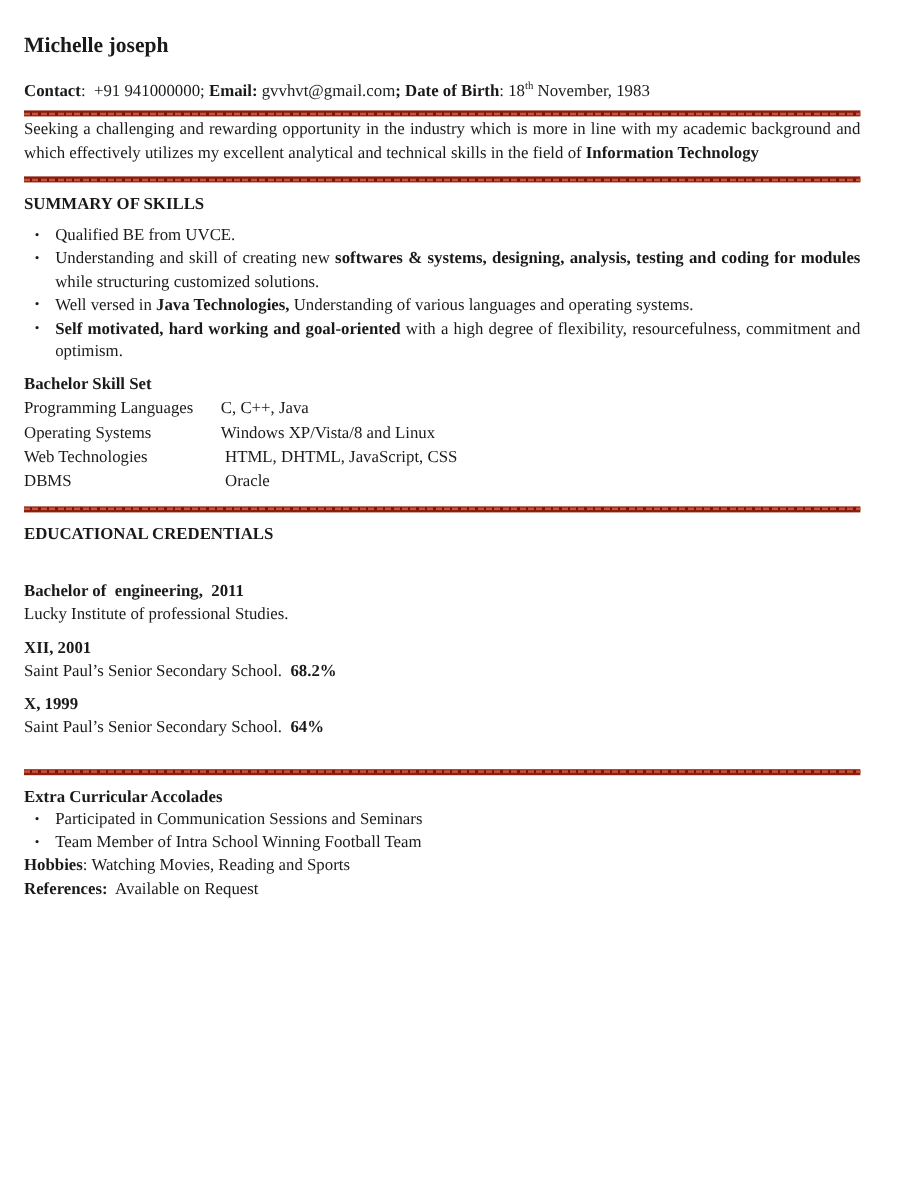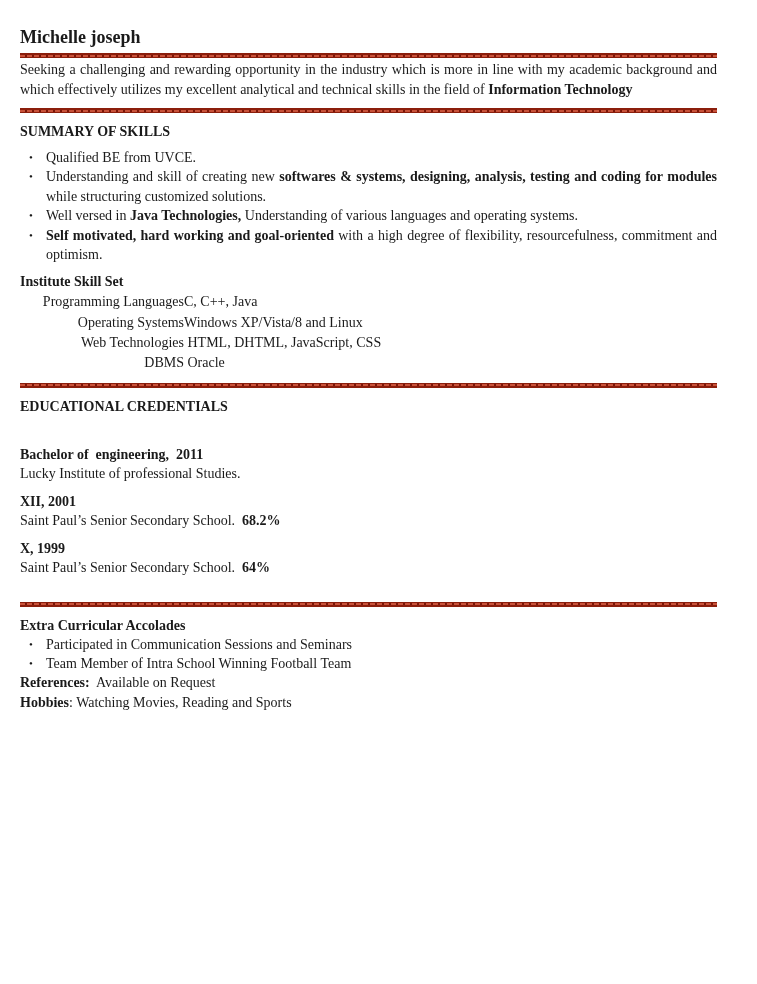--- a/index.html
+++ b/index.html
@@ -50,40 +50,41 @@
   }
   .rule-2 { margin-top: 9px; }
 
   .bullets { margin-top: 7px; }
   .bullet { display: flex; line-height: 19.4px; }
   .bullet .dot { width: 17px; padding-left: 9px; flex: 0 0 auto; font-size: 11px; }
   .bullet .text { flex: 1; text-align: justify; }
 
   .sub-heading { font-weight: bold; margin-top: 8px; line-height: 20px; }
 
-  .trow { display: flex; line-height: 20.3px; text-align: right; }
+  .trow { display: flex; line-height: 20.3px; }
   .tlabel { width: 164px; flex: 0 0 auto; }
   .tvalue { white-space: pre-wrap; }
 
   .rule-3 { margin-top: 9px; }
   .edu-gap { height: 29px; }
   .edu-block { margin-bottom: 8px; }
   .edu-title { font-weight: bold; line-height: 19.5px; white-space: pre-wrap; }
   .edu-line { line-height: 19.5px; white-space: pre-wrap; }
 
   .rule-4 { margin-top: 24px; }
   .extra-line { line-height: 19.3px; white-space: pre-wrap; }
 </style>
 </head>
 <body>
 
 <div class="page">
 
   <div class="name">Michelle joseph</div>
 
+  <div class="contact-line"><b>Contact</b><span>:  +91 941000000; </span><b>Email: </b><span>gvvhvt@gmail.com</span><b>; Date of Birth</b><span>: 18</span><sup>th</sup><span> November, 1983</span></div>
 
   <div class="rule"></div>
 
   <div class="para"><span>Seeking a challenging and rewarding opportunity in the industry which is more in line with my academic background and which effectively utilizes my excellent analytical and technical skills in the field of </span><b>Information Technology</b></div>
 
   <div class="rule rule-2"></div>
 
   <div class="heading">SUMMARY OF SKILLS</div>
   <div class="bullets">
     <div class="bullet">
@@ -97,21 +98,21 @@
     <div class="bullet">
       <span class="dot">•</span>
       <span class="text"><span>Well versed in </span><b>Java Technologies,</b><span> Understanding of various languages and operating systems.</span></span>
     </div>
     <div class="bullet">
       <span class="dot">•</span>
       <span class="text"><b>Self motivated, hard working and goal-oriented</b><span> with a high degree of flexibility, resourcefulness, commitment and optimism.</span></span>
     </div>
   </div>
 
-  <div class="sub-heading">Institute Skill Set</div>
+  <div class="sub-heading">Bachelor Skill Set</div>
   <div>
     <div class="trow">
       <span class="tlabel">Programming Languages</span>
       <span class="tvalue">C, C++, Java</span>
     </div>
     <div class="trow">
       <span class="tlabel">Operating Systems</span>
       <span class="tvalue">Windows XP/Vista/8 and Linux</span>
     </div>
     <div class="trow">
@@ -150,16 +151,16 @@
   <div>
     <div class="bullet">
       <span class="dot">•</span>
       <span class="text">Participated in Communication Sessions and Seminars</span>
     </div>
     <div class="bullet">
       <span class="dot">•</span>
       <span class="text">Team Member of Intra School Winning Football Team</span>
     </div>
   </div>
+  <div class="extra-line"><b>Hobbies</b><span>: Watching Movies, Reading and Sports</span></div>
   <div class="extra-line"><b>References:</b><span>  Available on Request</span></div>
-  <div class="extra-line"><b>Hobbies</b><span>: Watching Movies, Reading and Sports</span></div>
 
 </div>
 
 </body></html>

